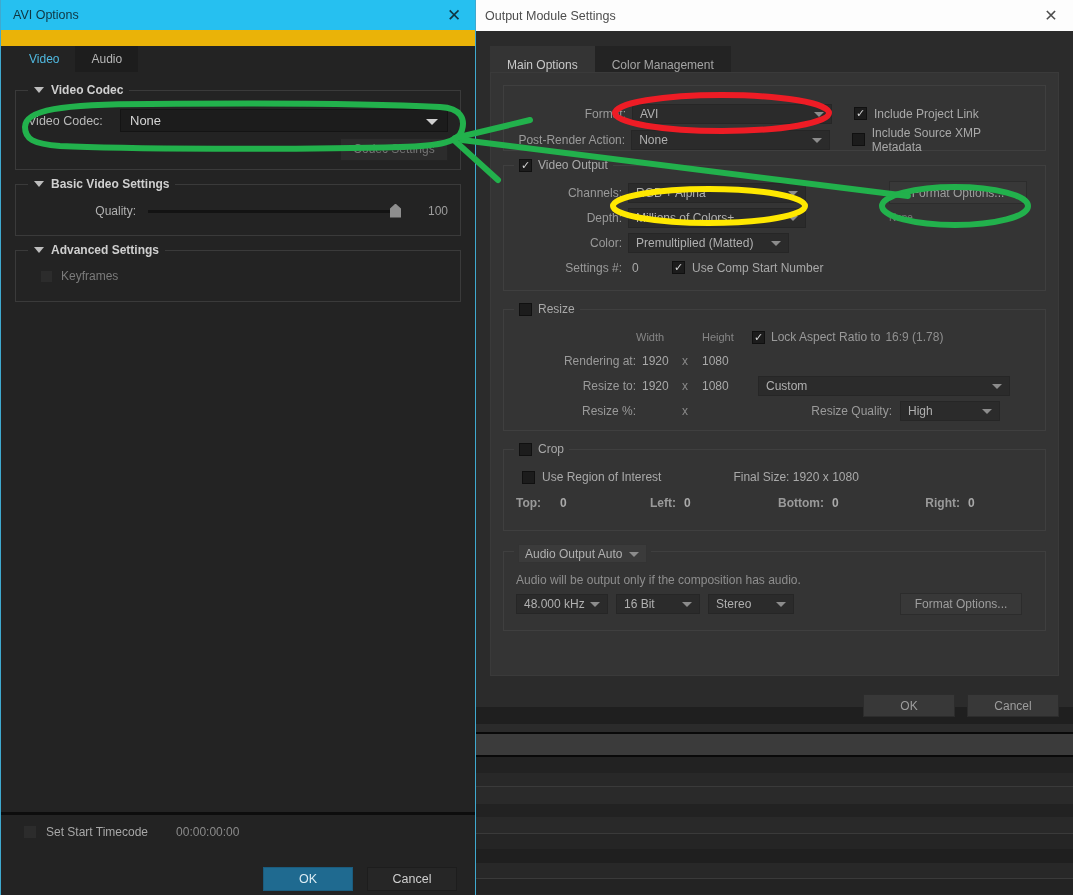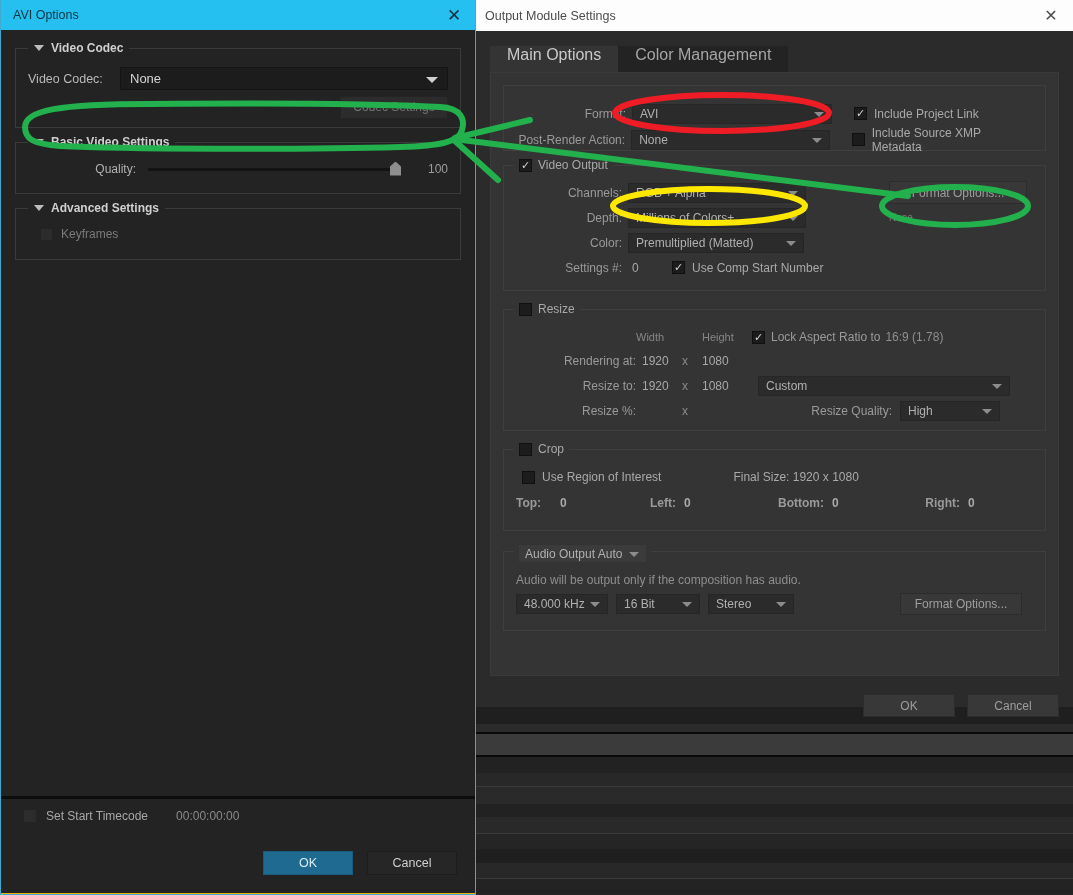--- a/index.html
+++ b/index.html
@@ -28,22 +28,22 @@
   }
   .oms-title .x{
     margin-left:auto; width:44px; height:31px;
     display:flex; align-items:center; justify-content:center;
     color:#4d4d4d; font-size:16px; font-weight:300;
   }
   .oms-body{ position:relative; height:661px; background:#2b2b2b; padding:0; }
 
   .tabs{ display:flex; height:26px; margin:15px 0 0 14px; }
   .tab{
-    height:26px; padding:0 17px; display:flex; align-items:flex-start;
-    font-size:16px; color:#a5a5a5; background:#232323; border-bottom:none;
+    height:26px; padding:0 17px; display:flex; align-items:flex-end;
+    font-size:12px; color:#a5a5a5; background:#232323; border-bottom:none;
   }
   .tab.active{ background:#343434; color:#c9c9c9; }
 
   .tabpanel{
     margin:0 14px; border:1px solid #3a3a3a; background:#343434;
     height:604px; padding:12px; position:relative;
   }
 
   
   .group{ position:relative; border:1px solid #3f3f3f; margin-bottom:12px; padding:12px 12px 10px 12px; }
@@ -223,21 +223,21 @@
             <div class="lbl" style="width:106px;">Depth:</div>
             <div class="sel" style="width:178px;margin-left:6px;">
               <span>Millions of Colors+</span>
               <span class="car"></span>
             </div>
             <span style="margin-left:83px;font-size:10px;color:#7a7a7a;">None</span>
           </div>
 
           <div class="row">
             <div class="lbl" style="width:106px;">Color:</div>
-            <div class="sel" style="width:176px;margin-left:6px;">
+            <div class="sel" style="width:161px;margin-left:6px;">
               <span>Premultiplied (Matted)</span>
               <span class="car"></span>
             </div>
           </div>
 
           <div class="row">
             <div class="lbl" style="width:106px;">Settings #:</div>
             <span class="val" style="margin-left:10px;width:40px;">0</span>
             <span class="cb on"></span>
             <span class="val" style="margin-left:7px;">Use Comp Start Number</span>
@@ -360,20 +360,28 @@
     </div>
   </div>
 
   <div class="avi">
     <div class="avi-title">
       <span>AVI Options</span>
       <span class="x">✕</span>
     </div>
 
     <div class="avi-body">
+      <div class="avi-tabs">
+        <div class="avi-tab active">
+          <span>Video</span>
+        </div>
+        <div class="avi-tab">
+          <span>Audio</span>
+        </div>
+      </div>
 
       <div style="height:18px;"></div>
 
       <div class="avi-group" style="height:80px;padding-top:16px;">
         <div class="legend">
           <span class="tri"></span>
           <span>Video Codec</span>
         </div>
         <div class="row" style="height:27px;">
           <span class="lbl" style="width:92px;text-align:left;color:#b9b9b9;font-size:12.5px;">Video Codec:</span>

